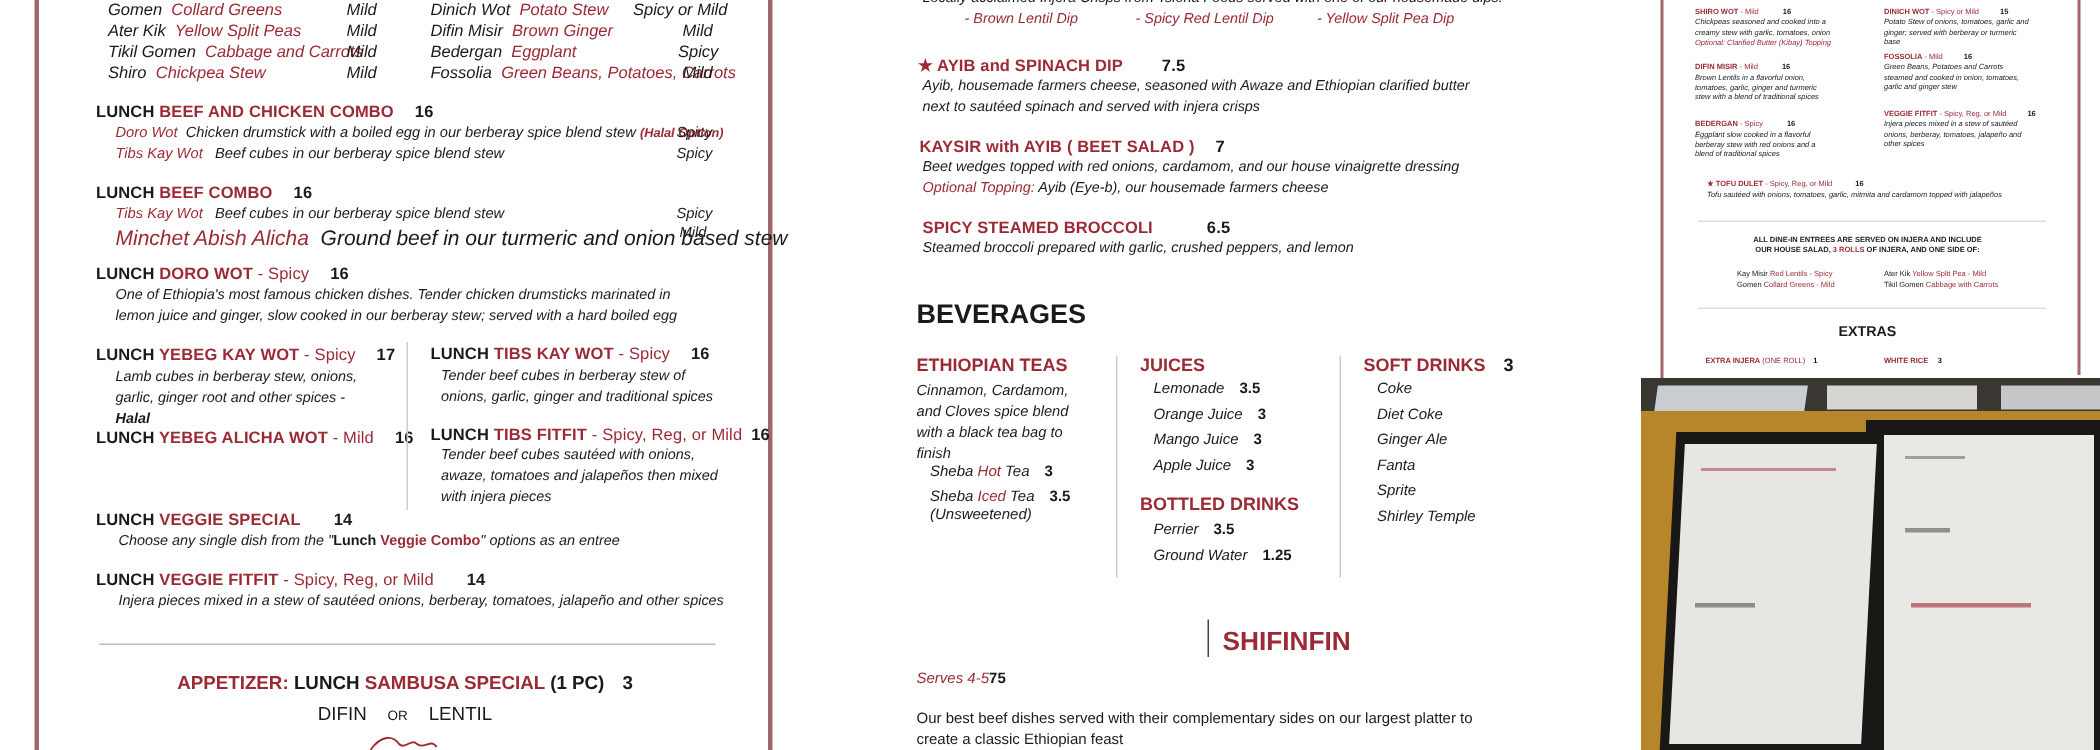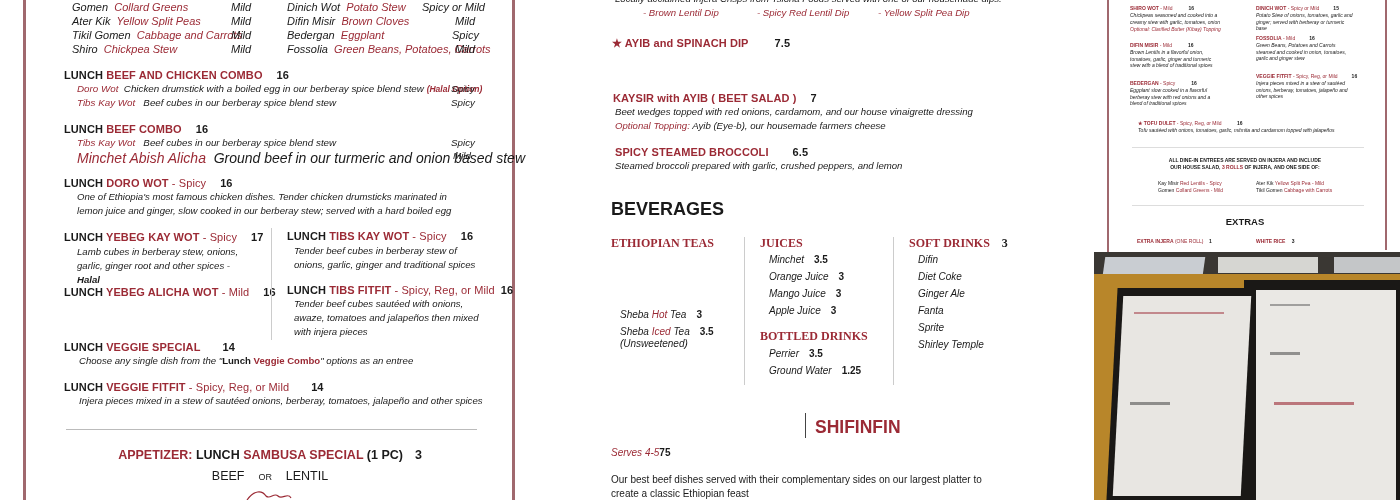--- a/index.html
+++ b/index.html
@@ -13,21 +13,21 @@
   #p3{left:1090px;width:310px;}
   .border-l{position:absolute;top:0;bottom:0;width:3px;background:#a0686e;}
   .abs{position:absolute;white-space:nowrap;}
   .row{font-size:11px;font-style:italic;}
   .head{font-size:11px;font-weight:bold;letter-spacing:0.1px;}
   .head .sub{font-weight:normal;}
   .desc{font-size:9.6px;font-style:italic;line-height:14px;white-space:normal;}
   .price{font-weight:bold;margin-left:14px;}
   .vline{position:absolute;width:1px;background:#ccc;}
   .hline{position:absolute;height:1px;background:#bbb;}
-  .bev-h{font-size:12px;font-weight:bold;color:#9b2a35;font-family:Liberation Serif, serif;}
+  .bev-h{font-size:12px;font-weight:bold;color:#9b2a35;}
   .bev-item{font-size:10px;font-style:italic;}
   .bev-item .pr{font-style:normal;font-weight:bold;margin-left:10px;}
   .mini{font-size:5px;line-height:6.5px;}
   .photo{position:absolute;left:1094px;top:252px;width:306px;height:248px;background:#2a2622;overflow:hidden;}
 </style>
 </head>
 <body>
 
 <div id="p1" class="panel">
   <div class="border-l" style="left:23px"></div>
@@ -39,21 +39,21 @@
       <div class="abs row" style="left:72px;top:15px"><span>Ater Kik</span>&nbsp; <span class="red">Yellow Split Peas</span></div>
     <div class="abs row" style="left:231px;top:15px">Mild</div>
       <div class="abs row" style="left:72px;top:29px"><span>Tikil Gomen</span>&nbsp; <span class="red">Cabbage and Carrots</span></div>
     <div class="abs row" style="left:231px;top:29px">Mild</div>
       <div class="abs row" style="left:72px;top:43px"><span>Shiro</span>&nbsp; <span class="red">Chickpea Stew</span></div>
     <div class="abs row" style="left:231px;top:43px">Mild</div>
     </div>
   <div id="vc-right">
       <div class="abs row" style="left:287px;top:1px"><span>Dinich Wot</span>&nbsp; <span class="red">Potato Stew</span></div>
     <div class="abs row" style="left:422px;top:1px">Spicy or Mild</div>
-      <div class="abs row" style="left:287px;top:15px"><span>Difin Misir</span>&nbsp; <span class="red">Brown Cloves</span></div>
+      <div class="abs row" style="left:287px;top:15px"><span>Difin Misir</span>&nbsp; <span class="red">Brown Ginger</span></div>
     <div class="abs row" style="left:455px;top:15px">Mild</div>
       <div class="abs row" style="left:287px;top:29px"><span>Bedergan</span>&nbsp; <span class="red">Eggplant</span></div>
     <div class="abs row" style="left:452px;top:29px">Spicy</div>
       <div class="abs row" style="left:287px;top:43px"><span>Fossolia</span>&nbsp; <span class="red">Green Beans, Potatoes, Carrots</span></div>
     <div class="abs row" style="left:455px;top:43px">Mild</div>
     </div>
 
   <div class="abs head" style="left:64px;top:69px">
     <span>LUNCH</span> <span class="red">BEEF AND CHICKEN COMBO</span><span class="price">16</span>
   </div>
@@ -117,83 +117,85 @@
     <span>LUNCH</span> <span class="red">VEGGIE FITFIT</span> <span class="red sub">- Spicy, Reg, or Mild</span><span class="price" style="margin-left:22px">14</span>
   </div>
   <div class="abs desc" style="left:79px;top:394px;white-space:nowrap">Injera pieces mixed in a stew of sautéed onions, berberay, tomatoes, jalapeño and other spices</div>
 
   <div class="hline" style="left:66px;top:429px;width:411px"></div>
 
   <div class="abs" style="left:0;width:540px;top:448px;text-align:center;font-size:12.5px;font-weight:bold">
     <span class="red">APPETIZER:</span> <span>LUNCH</span> <span class="red">SAMBUSA SPECIAL</span> <span>(1 PC)</span><span style="margin-left:12px">3</span>
   </div>
   <div class="abs" style="left:0;width:540px;top:469px;text-align:center;font-size:12.5px">
-    <span>BEEF</span>&nbsp;&nbsp;&nbsp; <span style="font-size:9px">OR</span>&nbsp;&nbsp;&nbsp; <span>LENTIL</span>
+    <span>DIFIN</span>&nbsp;&nbsp;&nbsp; <span style="font-size:9px">OR</span>&nbsp;&nbsp;&nbsp; <span>LENTIL</span>
   </div>
   <svg class="abs" style="left:244px;top:488px" width="50" height="14">
     <path d="M3 12 C10 2, 18 2, 22 8 C26 12, 30 4, 34 8 C38 12, 44 4, 47 10" fill="none" stroke="#9b2a35" stroke-width="1.2"></path>
   </svg>
 </div>
 
 <div id="p2" class="panel">
   <div class="abs desc" style="left:75px;top:-8px;white-space:nowrap">Locally acclaimed Injera Crisps from Tsiona Foods served with one of our housemade dips:</div>
   <div class="abs desc red" style="left:103px;top:6px">- Brown Lentil Dip</div>
   <div class="abs desc red" style="left:217px;top:6px">- Spicy Red Lentil Dip</div>
   <div class="abs desc red" style="left:338px;top:6px">- Yellow Split Pea Dip</div>
 
   <div class="abs head red" style="left:72px;top:37px">
     <span>★</span> <span>AYIB and SPINACH DIP</span><span class="price" style="color:#1a1a1a;margin-left:26px">7.5</span>
   </div>
+  <div class="abs desc" style="left:75px;top:51px;width:380px">Ayib, housemade farmers cheese, seasoned with Awaze and Ethiopian clarified butter next to sautéed spinach and served with injera crisps</div>
 
   <div class="abs head red" style="left:73px;top:92px">
     <span>KAYSIR with AYIB ( BEET SALAD )</span><span class="price" style="color:#1a1a1a">7</span>
   </div>
   <div class="abs desc" style="left:75px;top:119px;white-space:nowrap">
     <span class="red">Optional Topping:</span> <span>Ayib (Eye-b), our housemade farmers cheese</span>
   </div>
   <div class="abs desc" style="left:75px;top:105px;white-space:nowrap">Beet wedges topped with red onions, cardamom, and our house vinaigrette dressing</div>
 
   <div class="abs head red" style="left:75px;top:146px">
-    <span>SPICY STEAMED BROCCOLI</span><span class="price" style="color:#1a1a1a;margin-left:24px">6.5</span>
+    <span>SPICY STEAMED BROCCOLI</span><span class="price" style="color:#1a1a1a;margin-left:36px">6.5</span>
   </div>
   <div class="abs desc" style="left:75px;top:159px;white-space:nowrap">Steamed broccoli prepared with garlic, crushed peppers, and lemon</div>
 
   <div class="abs" style="left:71px;top:199px;font-size:18px;font-weight:bold">BEVERAGES</div>
 
   <div class="abs bev-h" style="left:71px;top:236px">ETHIOPIAN TEAS</div>
+  <div class="abs desc" style="left:71px;top:254px;width:115px;font-size:9.8px">Cinnamon, Cardamom, and Cloves spice blend with a black tea bag to finish</div>
   <div class="abs bev-item" style="left:80px;top:309px">
     <span>Sheba</span> <span class="red">Hot</span> <span>Tea</span><span class="pr">3</span>
   </div>
   <div class="abs bev-item" style="left:80px;top:326px">
     <span>Sheba</span> <span class="red">Iced</span> <span>Tea</span><span class="pr">3.5</span>
   </div>
   <div class="abs bev-item" style="left:80px;top:338px">(Unsweetened)</div>
 
   <div class="vline" style="left:204px;top:237px;height:148px"></div>
 
   <div class="abs bev-h" style="left:220px;top:236px">JUICES</div>
   <div id="juice-list">
-      <div class="abs bev-item" style="left:229px;top:254px"><span>Minchet</span><span class="pr">3.5</span></div>
+      <div class="abs bev-item" style="left:229px;top:254px"><span>Lemonade</span><span class="pr">3.5</span></div>
       <div class="abs bev-item" style="left:229px;top:271px"><span>Orange Juice</span><span class="pr">3</span></div>
       <div class="abs bev-item" style="left:229px;top:288px"><span>Mango Juice</span><span class="pr">3</span></div>
       <div class="abs bev-item" style="left:229px;top:305px"><span>Apple Juice</span><span class="pr">3</span></div>
     </div>
   <div class="abs bev-h" style="left:220px;top:329px">BOTTLED DRINKS</div>
   <div id="bottled-list">
       <div class="abs bev-item" style="left:229px;top:348px"><span>Perrier</span><span class="pr">3.5</span></div>
       <div class="abs bev-item" style="left:229px;top:365px"><span>Ground Water</span><span class="pr">1.25</span></div>
     </div>
 
   <div class="vline" style="left:353px;top:237px;height:148px"></div>
 
   <div class="abs bev-h" style="left:369px;top:236px">
     <span>SOFT DRINKS</span><span style="color:#1a1a1a;margin-left:12px">3</span>
   </div>
   <div id="soft-list">
-      <div class="abs bev-item" style="left:378px;top:254px">Difin</div>
+      <div class="abs bev-item" style="left:378px;top:254px">Coke</div>
       <div class="abs bev-item" style="left:378px;top:271px">Diet Coke</div>
       <div class="abs bev-item" style="left:378px;top:288px">Ginger Ale</div>
       <div class="abs bev-item" style="left:378px;top:305px">Fanta</div>
       <div class="abs bev-item" style="left:378px;top:322px">Sprite</div>
       <div class="abs bev-item" style="left:378px;top:339px">Shirley Temple</div>
     </div>
 
   <div class="vline" style="left:265px;top:413px;height:25px;background:#444"></div>
   <div class="abs red" style="left:275px;top:417px;font-size:17.5px;font-weight:bold">SHIFINFIN</div>
   <div class="abs" style="left:71px;top:447px;font-size:10px">

